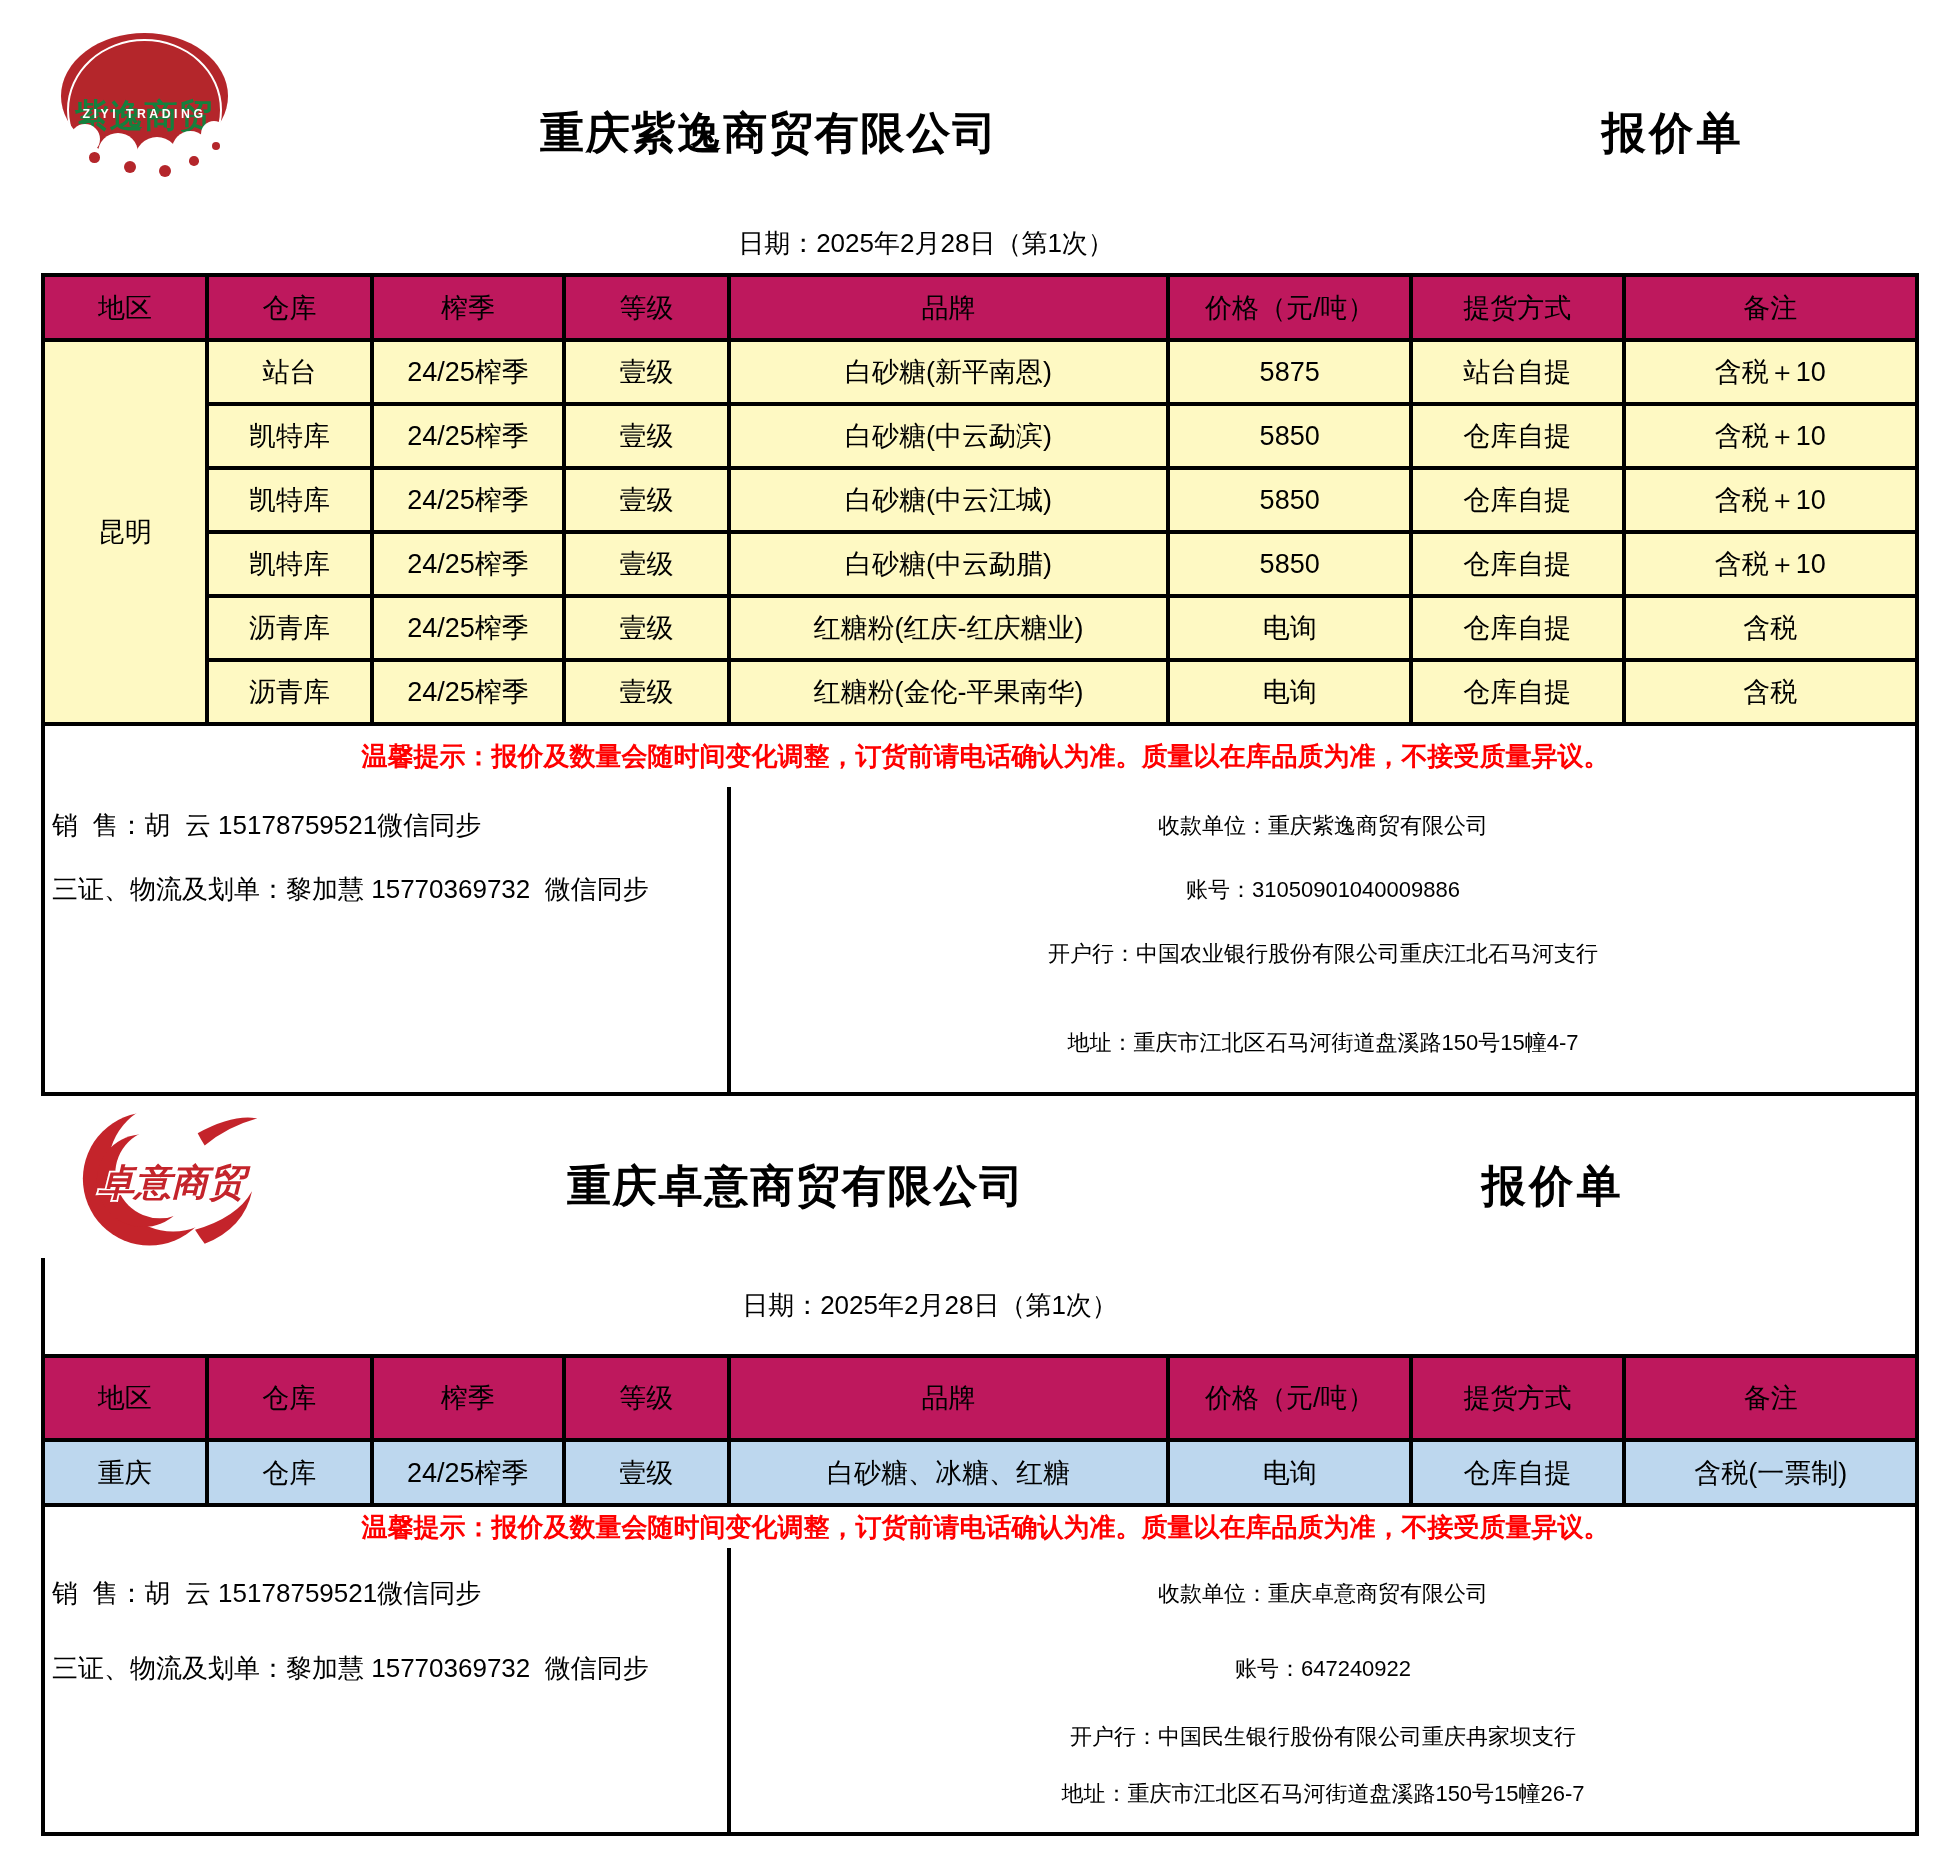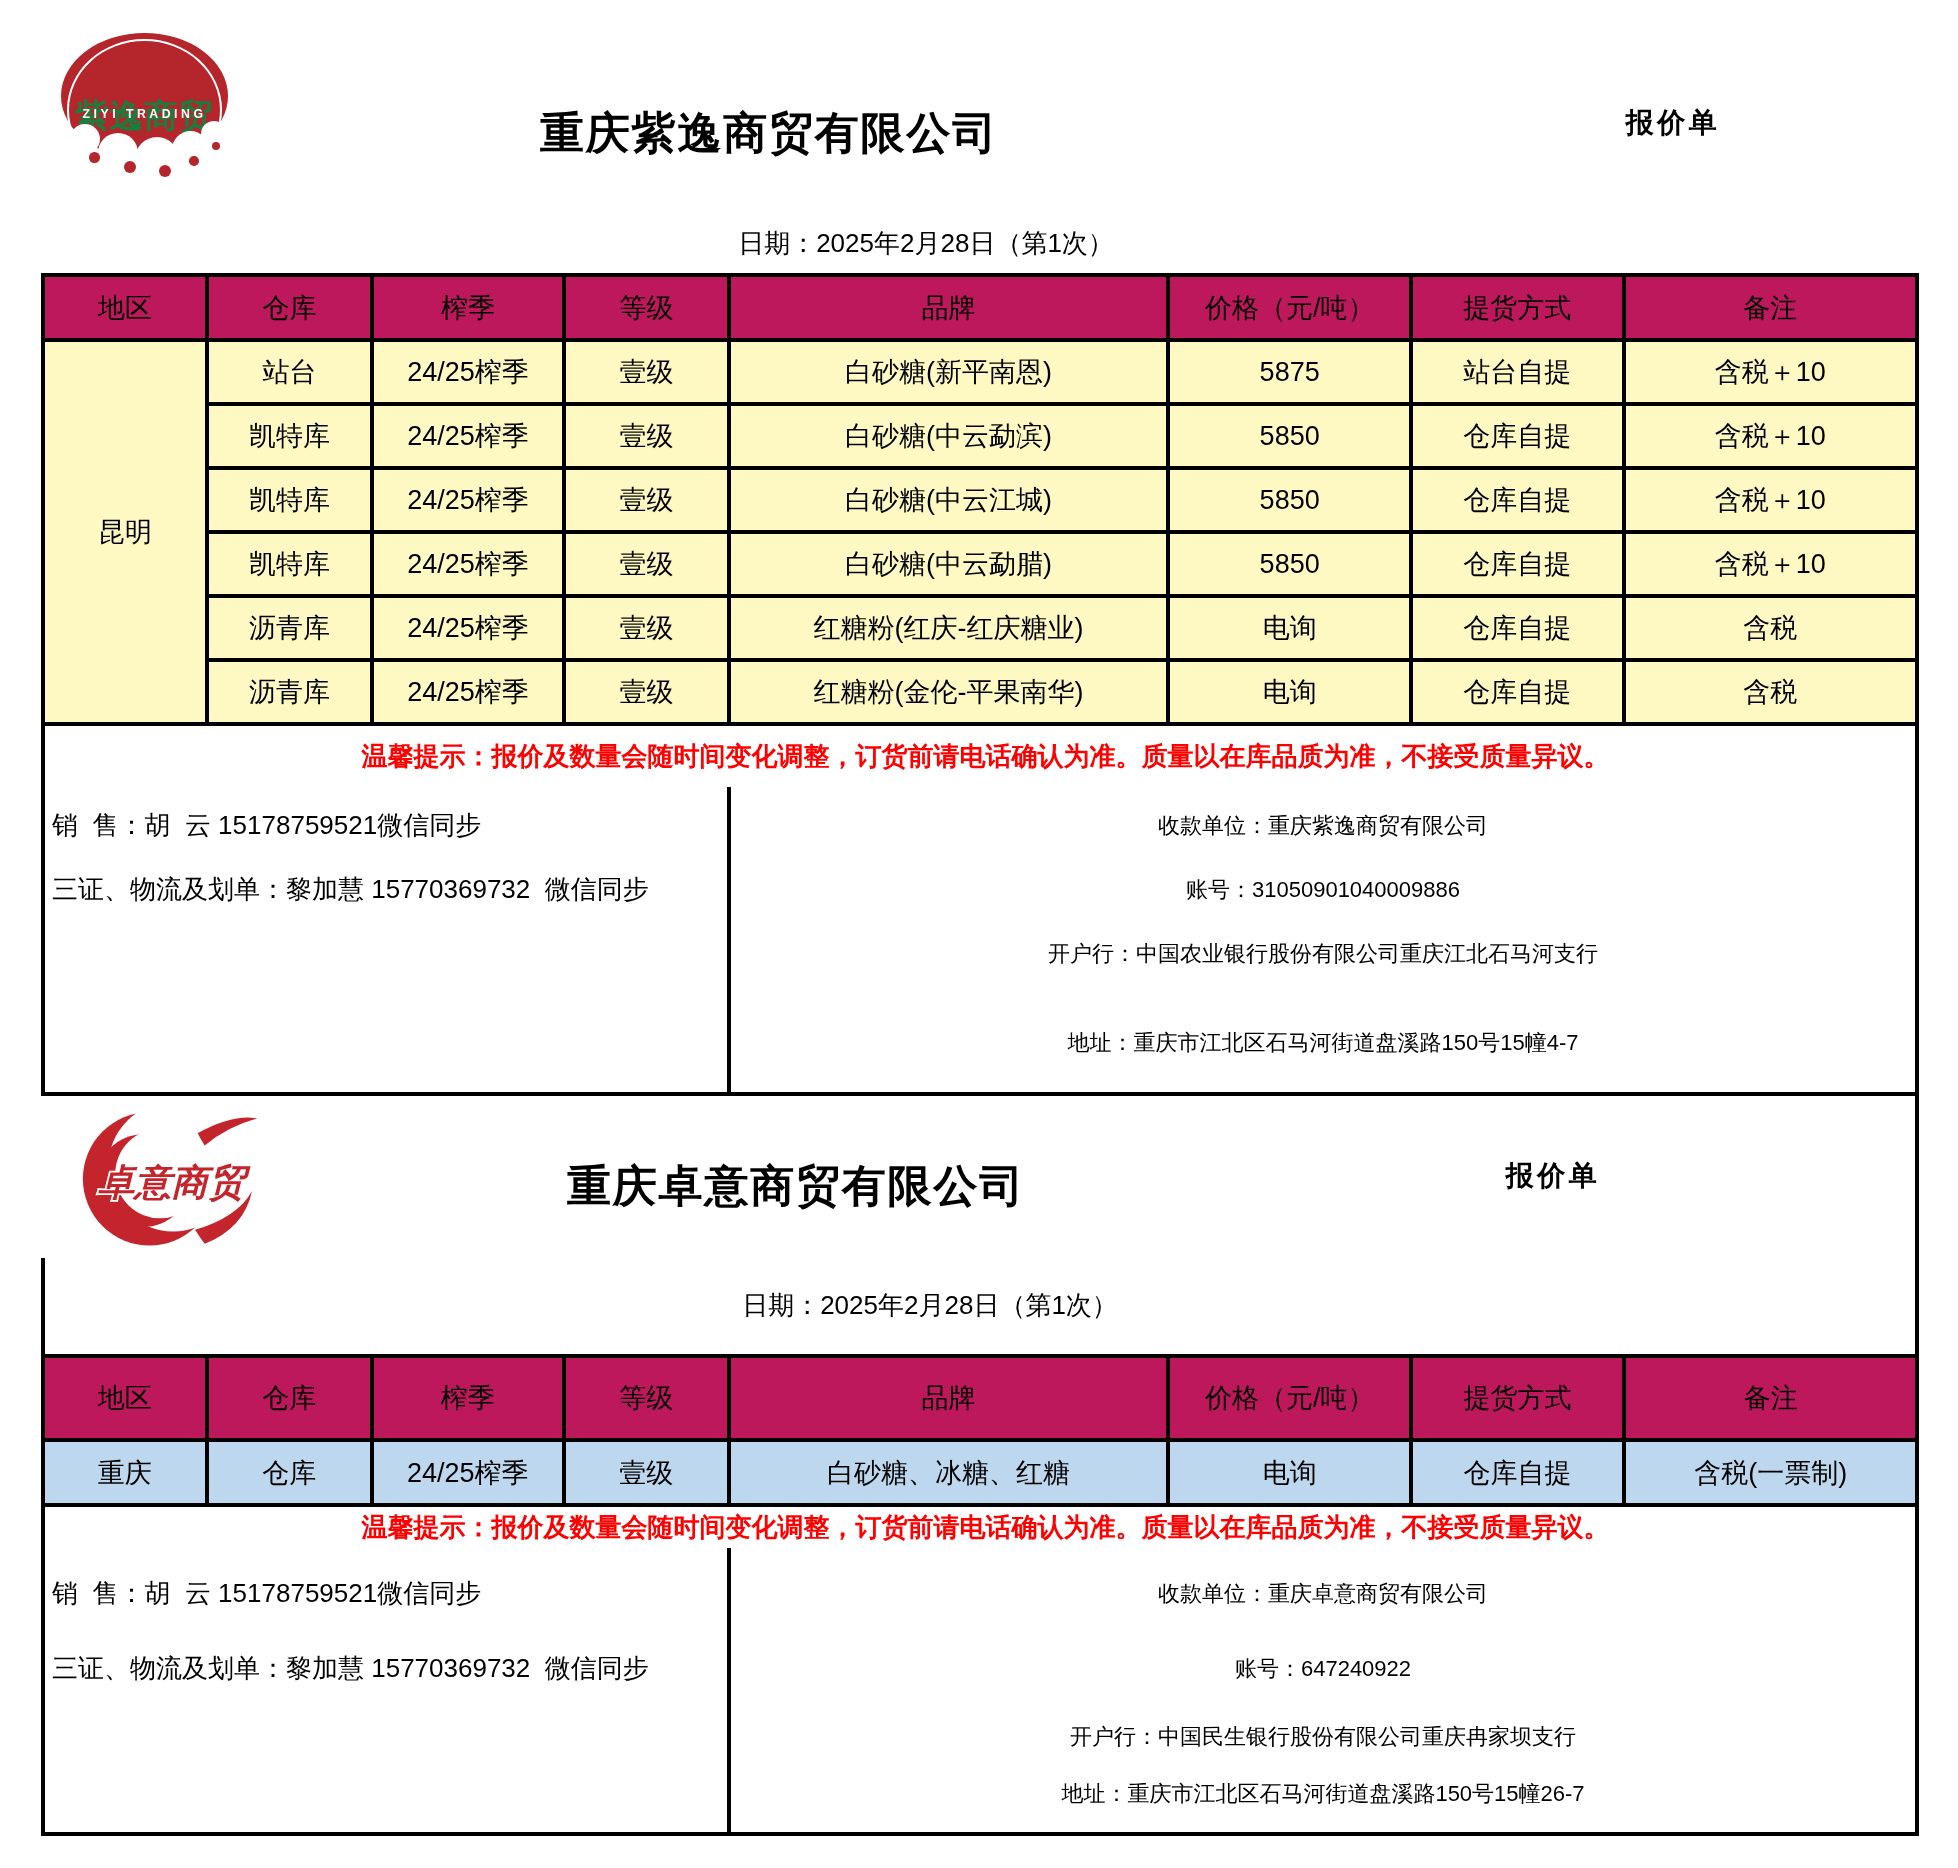--- a/index.html
+++ b/index.html
@@ -12,21 +12,21 @@
   
   .co-header{position:relative;}
   .header1{height:210px;}
   .header2{height:177px;}
   .company-title{
     position:absolute;transform:translateX(-50%);
     font-size:44px;font-weight:bold;white-space:nowrap;letter-spacing:1.8px;
   }
   .quote-title{
     position:absolute;transform:translateX(-50%);
-    font-size:28px;font-weight:bold;white-space:nowrap;letter-spacing:3.5px;
+    font-size:44px;font-weight:bold;white-space:nowrap;letter-spacing:3.5px;
   }
   .date-row{position:relative;}
   .date1{height:63px;}
   .date2{height:61px;}
   .date-row span{
     position:absolute;left:885px;transform:translateX(-50%);
     top:50%;margin-top:-16px;font-size:26px;white-space:pre;
   }
 
   

